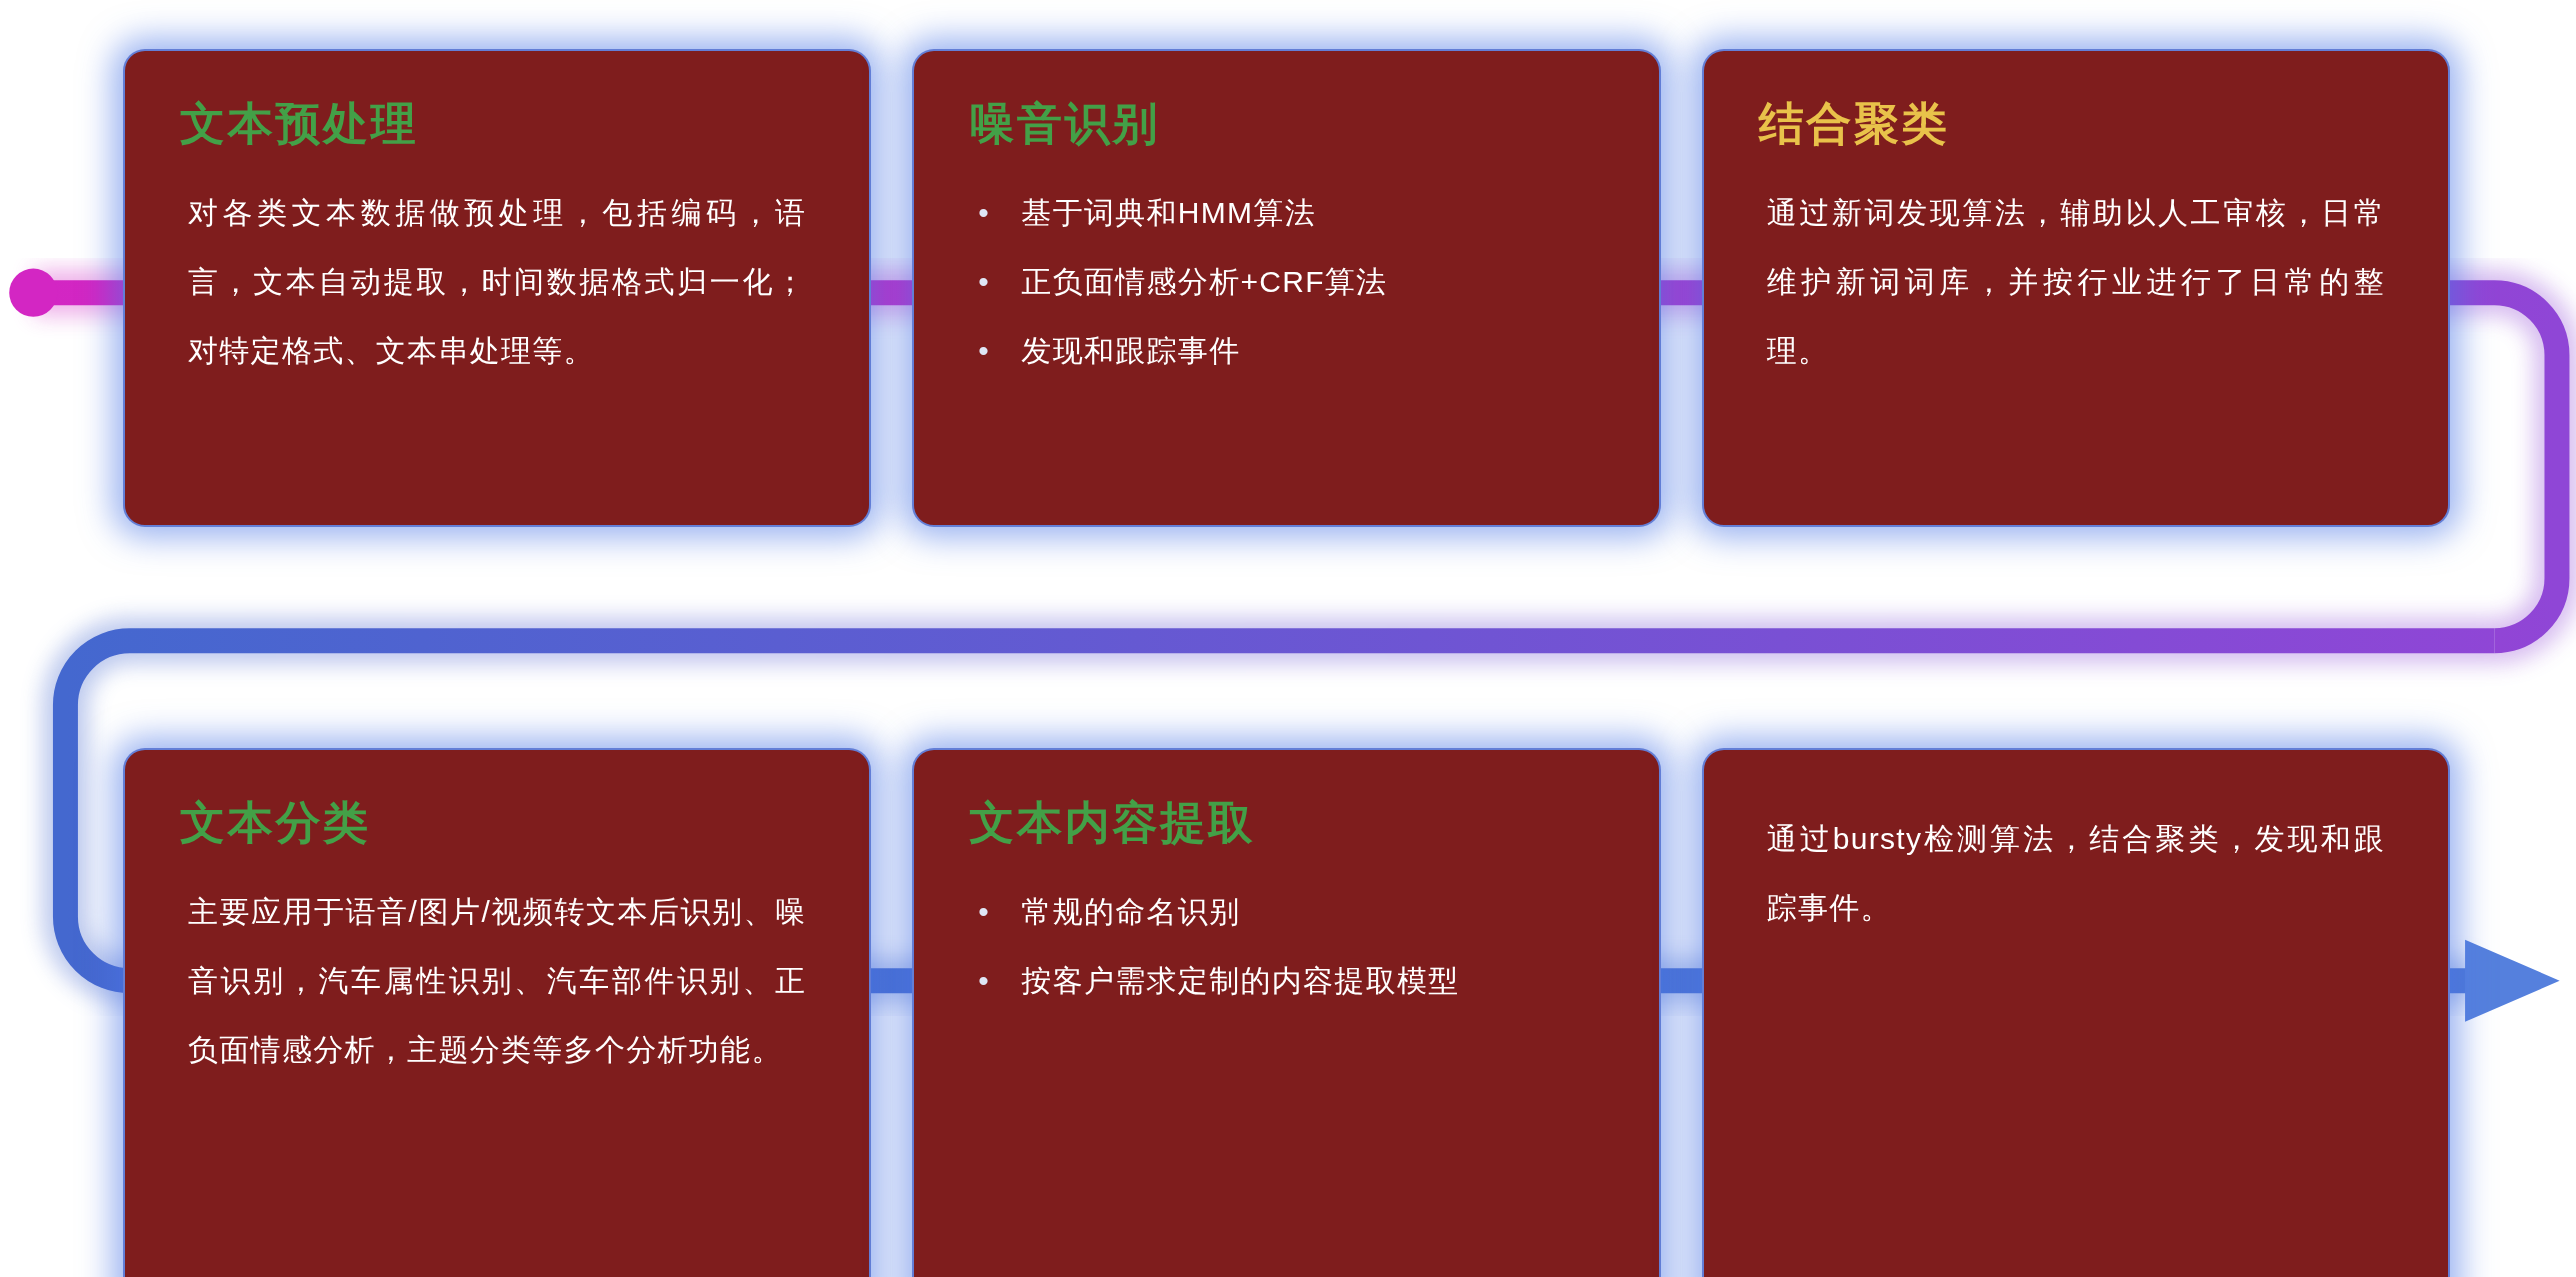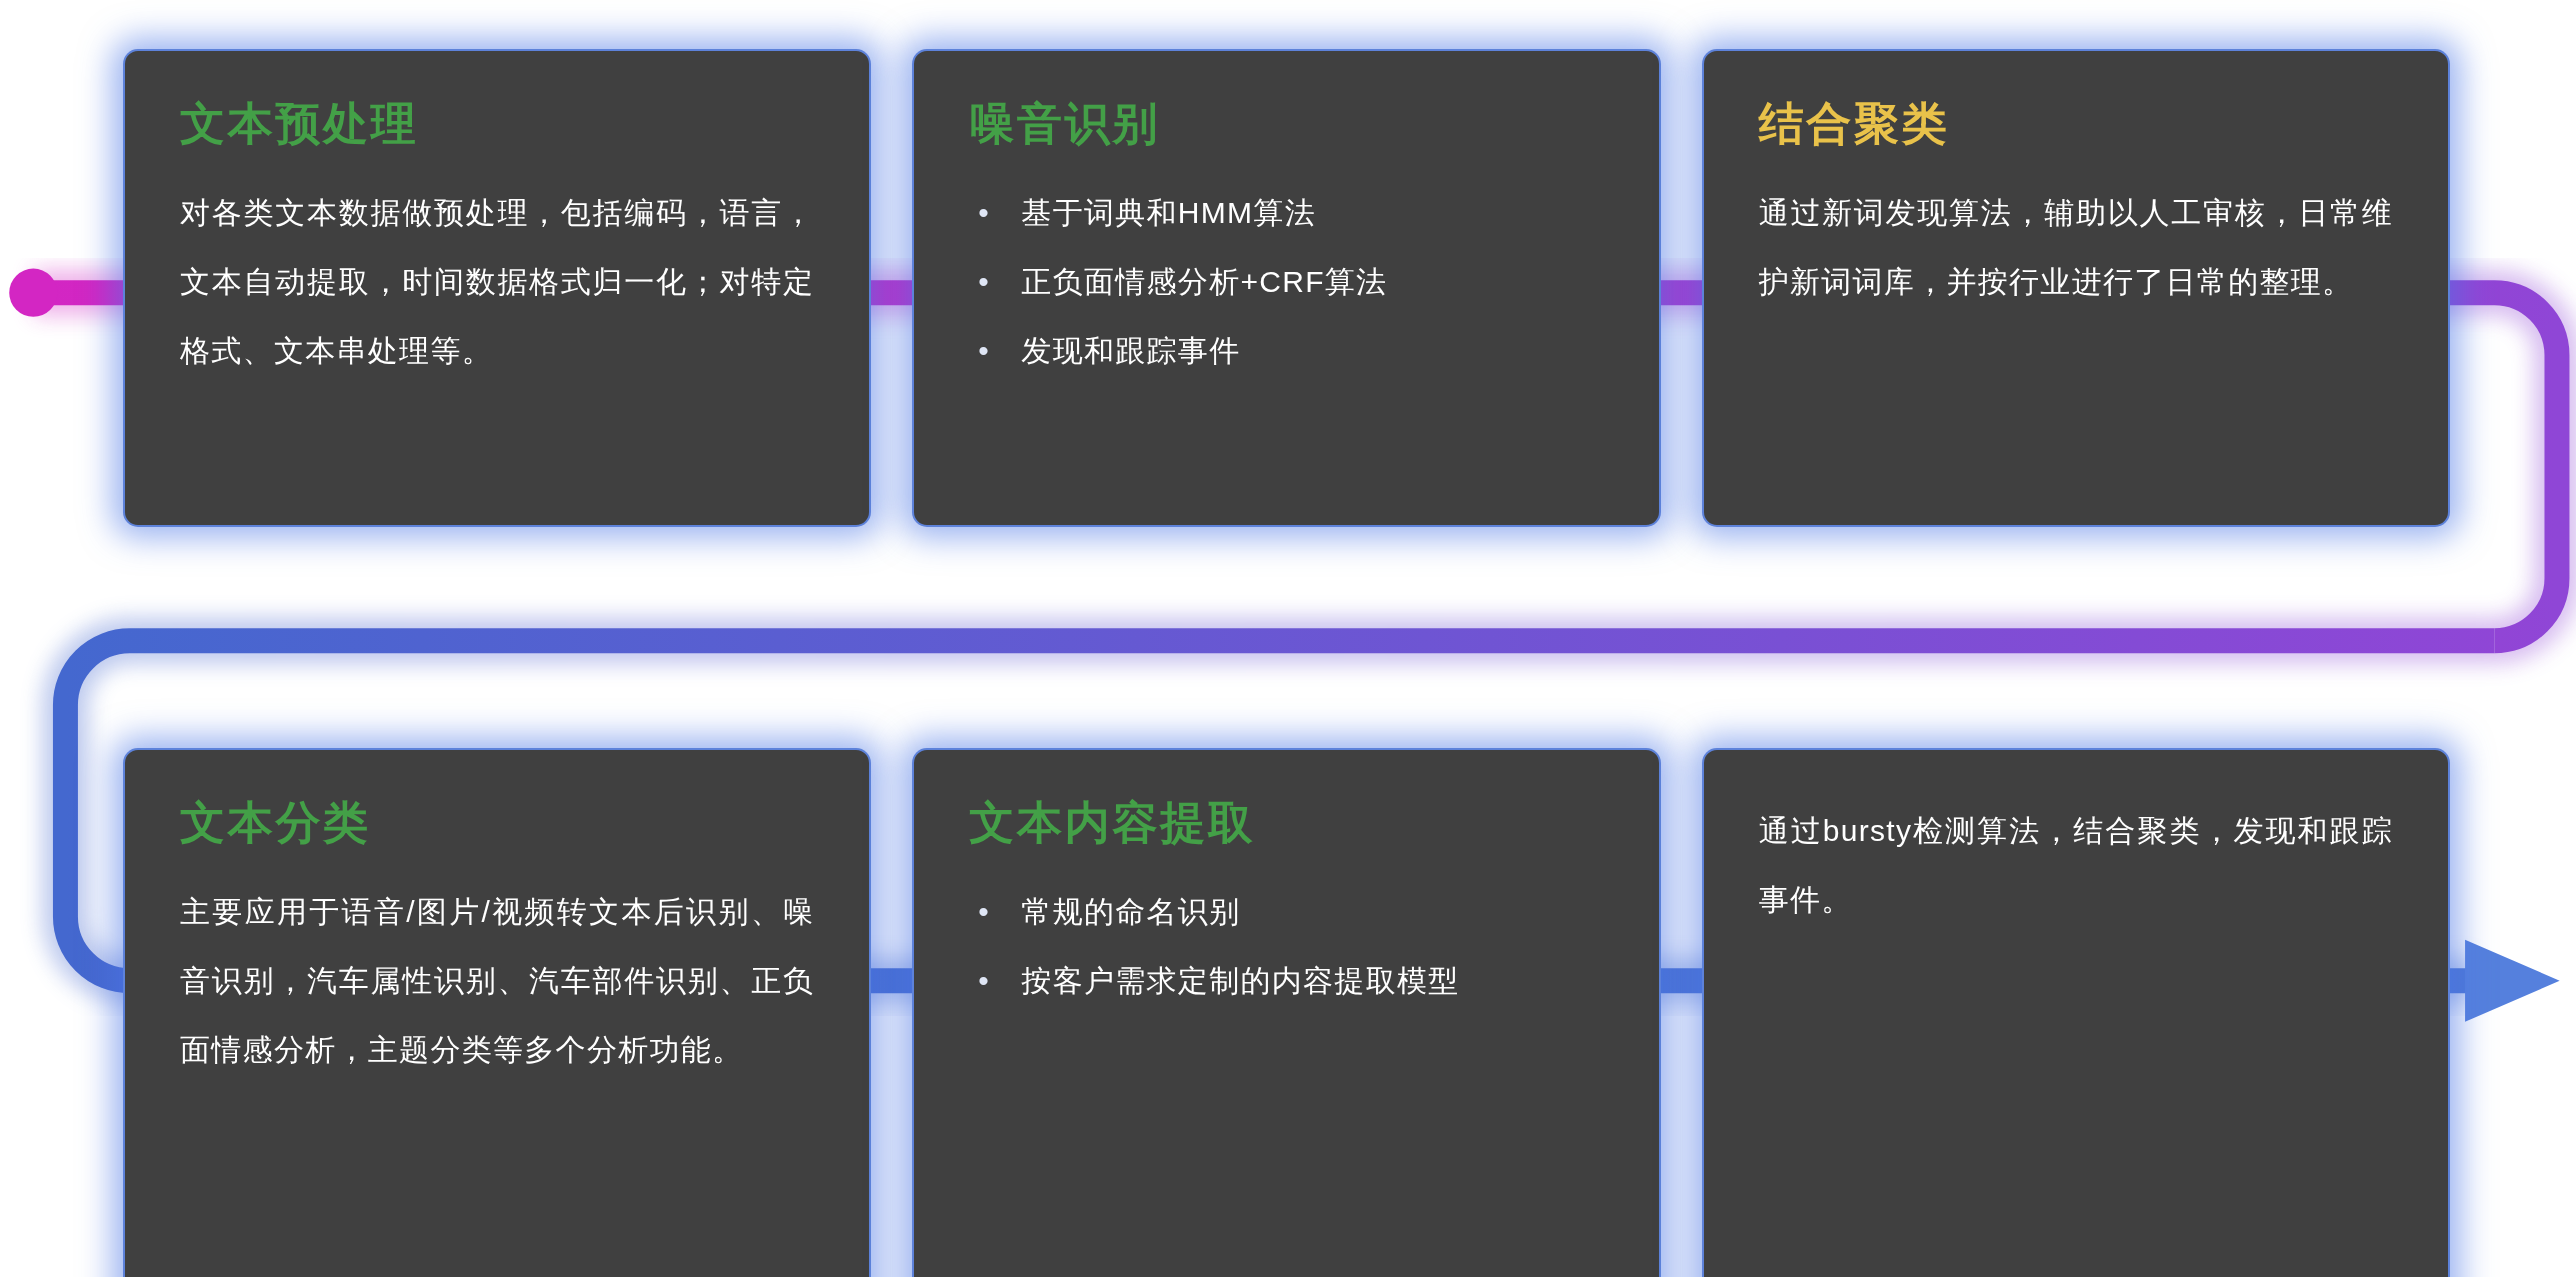--- a/index.html
+++ b/index.html
@@ -9,37 +9,37 @@
     font-family:"Liberation Sans","DejaVu Sans",sans-serif;
   }
   .connector-svg{position:absolute;left:0;top:0;z-index:0;}
   .cards{
     position:absolute;left:123px;top:49px;width:2327px;z-index:1;
     display:grid;grid-template-columns:repeat(3,1fr);
     column-gap:41px;row-gap:221px;
   }
   .card{
     box-sizing:border-box;
-    background:#404040;
+    background:#7f1d1d;
     border:2.7px solid rgba(96,138,235,0.9);
-    border-radius:15px;
+    border-radius:22px;
     box-shadow:0 0 32px 10.7px rgba(74,118,230,0.55);
     padding:46px 55px 36px 55px;
     color:#ffffff;
   }
   .card.row1{height:478px;}
   .card.row2{height:571px;}
   .card-title{
     margin:0 0 27px 0;
     font-size:45px;font-weight:700;letter-spacing:2.7px;line-height:1.2;
   }
   .green{color:#43a047;}
   .yellow{color:#e9c24a;}
   .card-body{
-    margin:0;font-size:30px;line-height:2.3;letter-spacing:1.3px;
+    margin:8px;font-size:30px;line-height:2.3;letter-spacing:1.3px;
     text-align:justify;
   }
   ul.bullets{list-style:none;margin:0;padding:0;font-size:30px;line-height:2.3;letter-spacing:1.3px;}
   ul.bullets li{position:relative;padding-left:52px;}
   ul.bullets .dot{position:absolute;left:9px;top:0;color:#dfe6f5;}
 </style>
 </head>
 <body>
 
 <svg class="connector-svg" width="2576" height="1277" viewBox="0 0 2886 1431">

